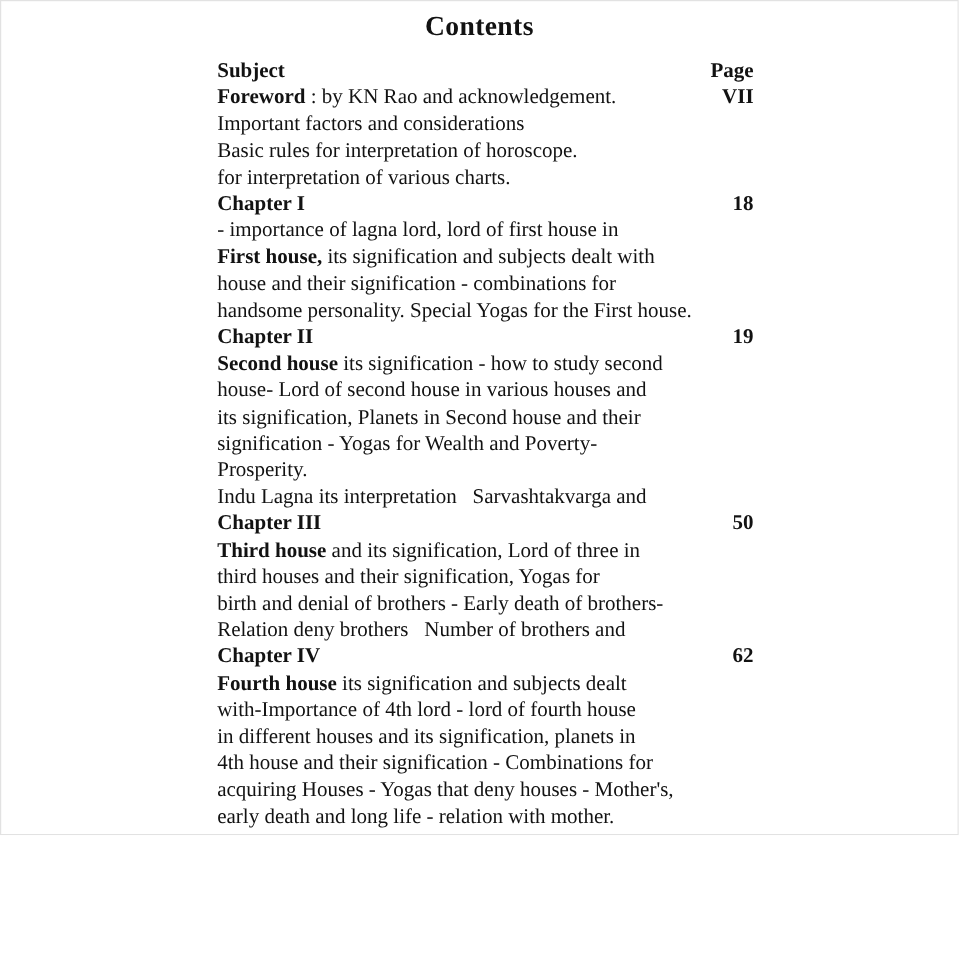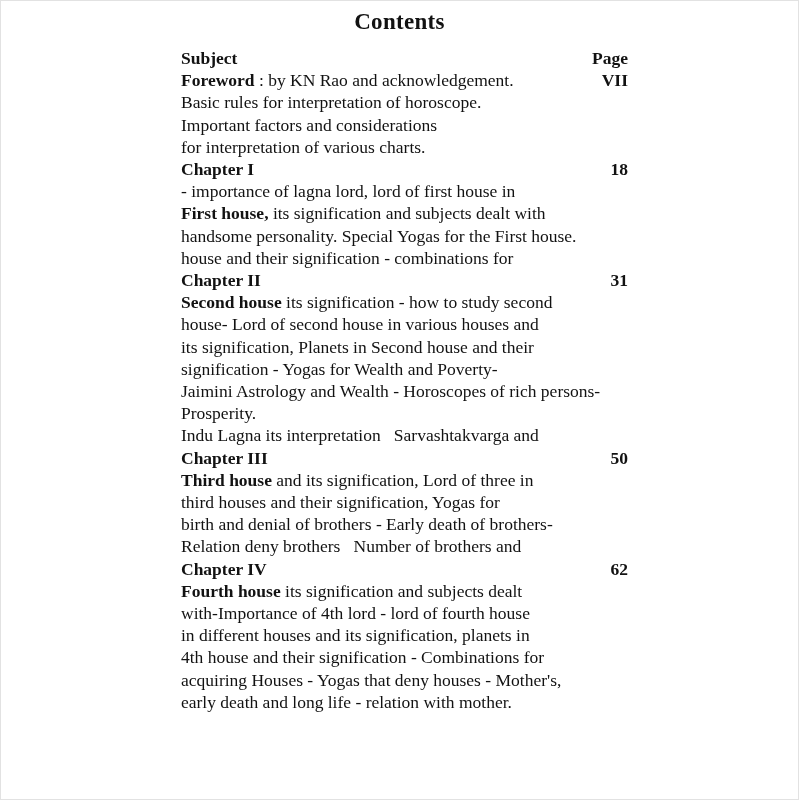--- a/index.html
+++ b/index.html
@@ -3,21 +3,21 @@
 <meta charset="utf-8">
 <style>
   html, body {
     margin: 0;
     padding: 0;
     background: #ffffff;
   }
   .scan-page {
     position: relative;
     width: 799px;
-    height: 800px;
+    height: 696px;
     background: #ffffff;
     box-sizing: border-box;
     border: 1px solid #e2e2e2;
     font-family: "Liberation Serif", serif;
     color: #121212;
     overflow: hidden;
   }
   .toc-title {
     position: absolute;
     top: 8px;
@@ -66,34 +66,33 @@
 
   <div class="toc-content">
 
     <div class="row header">
       <span class="subject">Subject</span>
       <span class="pagecol">Page</span>
     </div>
 
     <div>
         <div class="row"><span class="subject"><b>Foreword</b> : by KN Rao and acknowledgement.</span><span class="pagecol">VII</span></div>
+        <div class="row"><span class="subject">Important factors and considerations</span><span class="pagecol"></span></div>
         <div class="row"><span class="subject">Basic rules for interpretation of horoscope.</span><span class="pagecol"></span></div>
-        <div class="row"><span class="subject">Important factors and considerations</span><span class="pagecol"></span></div>
         <div class="row"><span class="subject">for interpretation of various charts.</span><span class="pagecol"></span></div>
         <div class="row"><span class="subject"><b>Chapter I</b></span><span class="pagecol">18</span></div>
         <div class="row"><span class="subject">- importance of lagna lord, lord of first house in</span><span class="pagecol"></span></div>
         <div class="row"><span class="subject"><b>First house,</b> its signification and subjects dealt with</span><span class="pagecol"></span></div>
+        <div class="row"><span class="subject">house and their signification - combinations for</span><span class="pagecol"></span></div>
         <div class="row"><span class="subject">handsome personality. Special Yogas for the First house.</span><span class="pagecol"></span></div>
-        <div class="row"><span class="subject">house and their signification - combinations for</span><span class="pagecol"></span></div>
-        <div class="row"><span class="subject"><b>Chapter II</b></span><span class="pagecol">31</span></div>
+        <div class="row"><span class="subject"><b>Chapter II</b></span><span class="pagecol">19</span></div>
         <div class="row"><span class="subject"><b>Second house</b> its signification - how to study second</span><span class="pagecol"></span></div>
         <div class="row"><span class="subject">house- Lord of second house in various houses and</span><span class="pagecol"></span></div>
         <div class="row"><span class="subject">its signification, Planets in Second house and their</span><span class="pagecol"></span></div>
         <div class="row"><span class="subject">signification - Yogas for Wealth and Poverty-</span><span class="pagecol"></span></div>
-        <div class="row"><span class="subject">Jaimini Astrology and Wealth - Horoscopes of rich persons-</span><span class="pagecol"></span></div>
         <div class="row"><span class="subject">Prosperity.</span><span class="pagecol"></span></div>
         <div class="row"><span class="subject">Indu Lagna its interpretation   Sarvashtakvarga and</span><span class="pagecol"></span></div>
         <div class="row"><span class="subject"><b>Chapter III</b></span><span class="pagecol">50</span></div>
         <div class="row"><span class="subject"><b>Third house</b> and its signification, Lord of three in</span><span class="pagecol"></span></div>
         <div class="row"><span class="subject">third houses and their signification, Yogas for</span><span class="pagecol"></span></div>
         <div class="row"><span class="subject">birth and denial of brothers - Early death of brothers-</span><span class="pagecol"></span></div>
         <div class="row"><span class="subject">Relation deny brothers   Number of brothers and</span><span class="pagecol"></span></div>
         <div class="row"><span class="subject"><b>Chapter IV</b></span><span class="pagecol">62</span></div>
         <div class="row"><span class="subject"><b>Fourth house</b> its signification and subjects dealt</span><span class="pagecol"></span></div>
         <div class="row"><span class="subject">with-Importance of 4th lord - lord of fourth house</span><span class="pagecol"></span></div>

